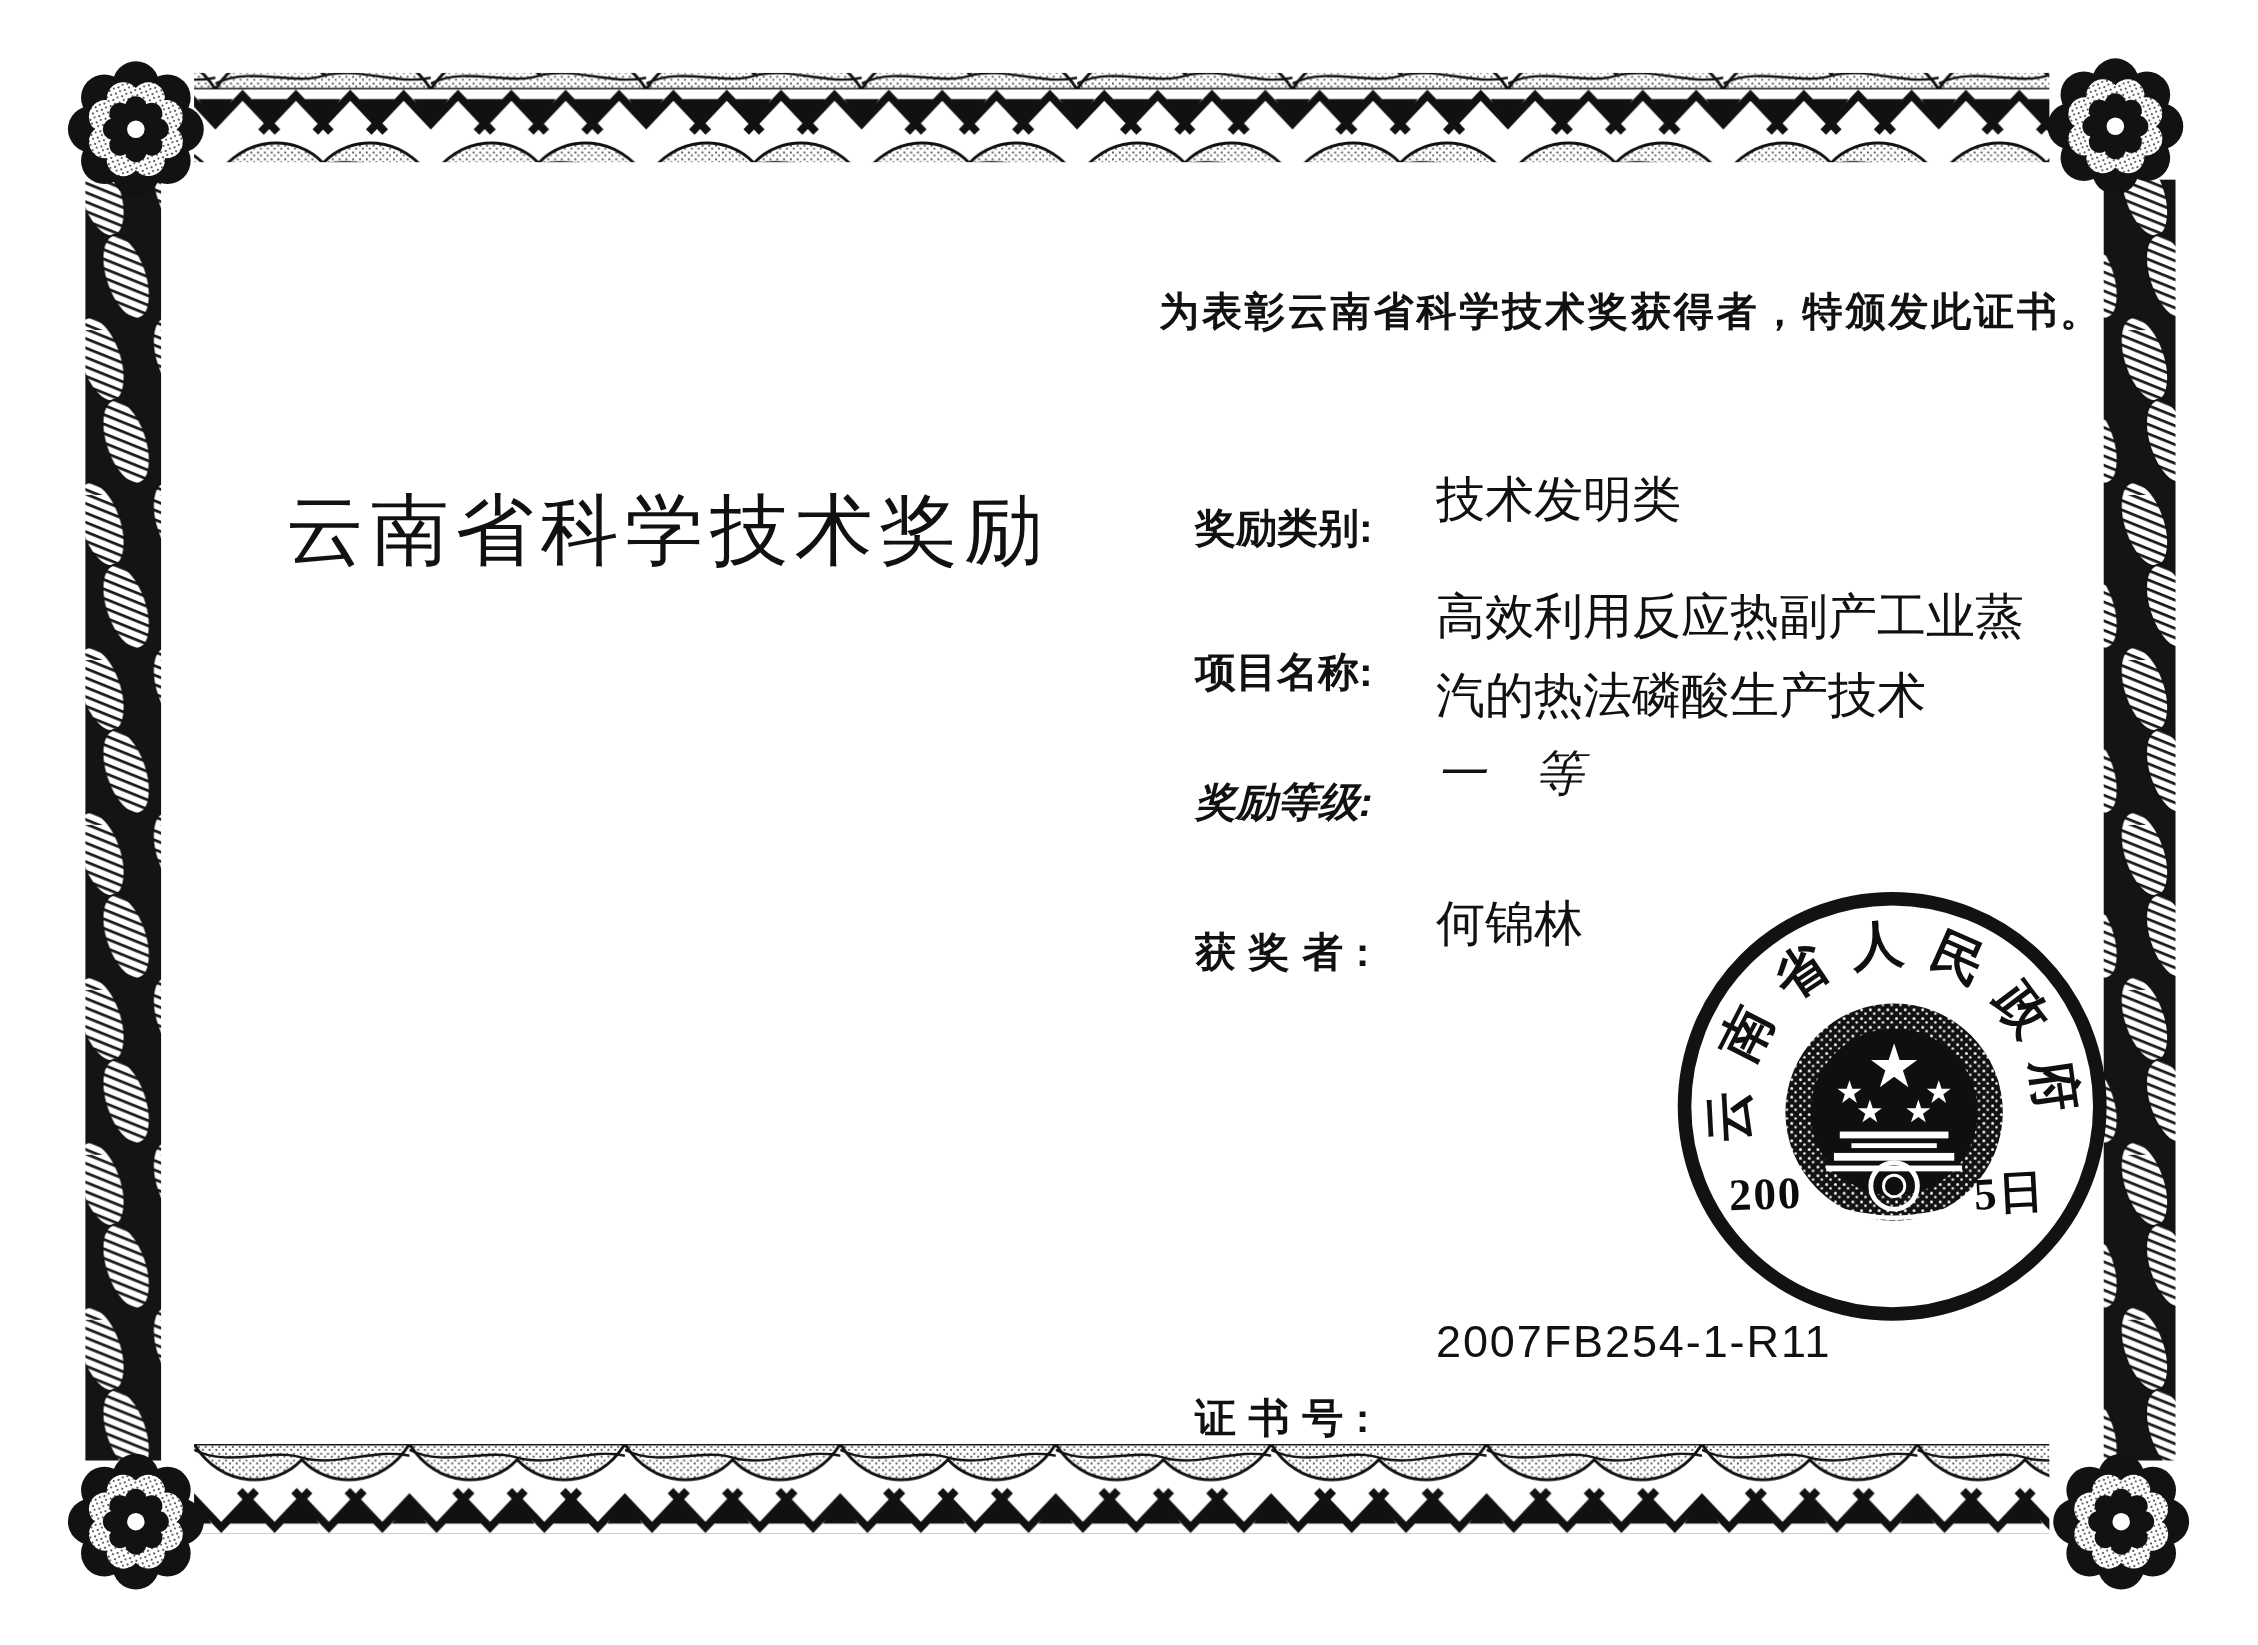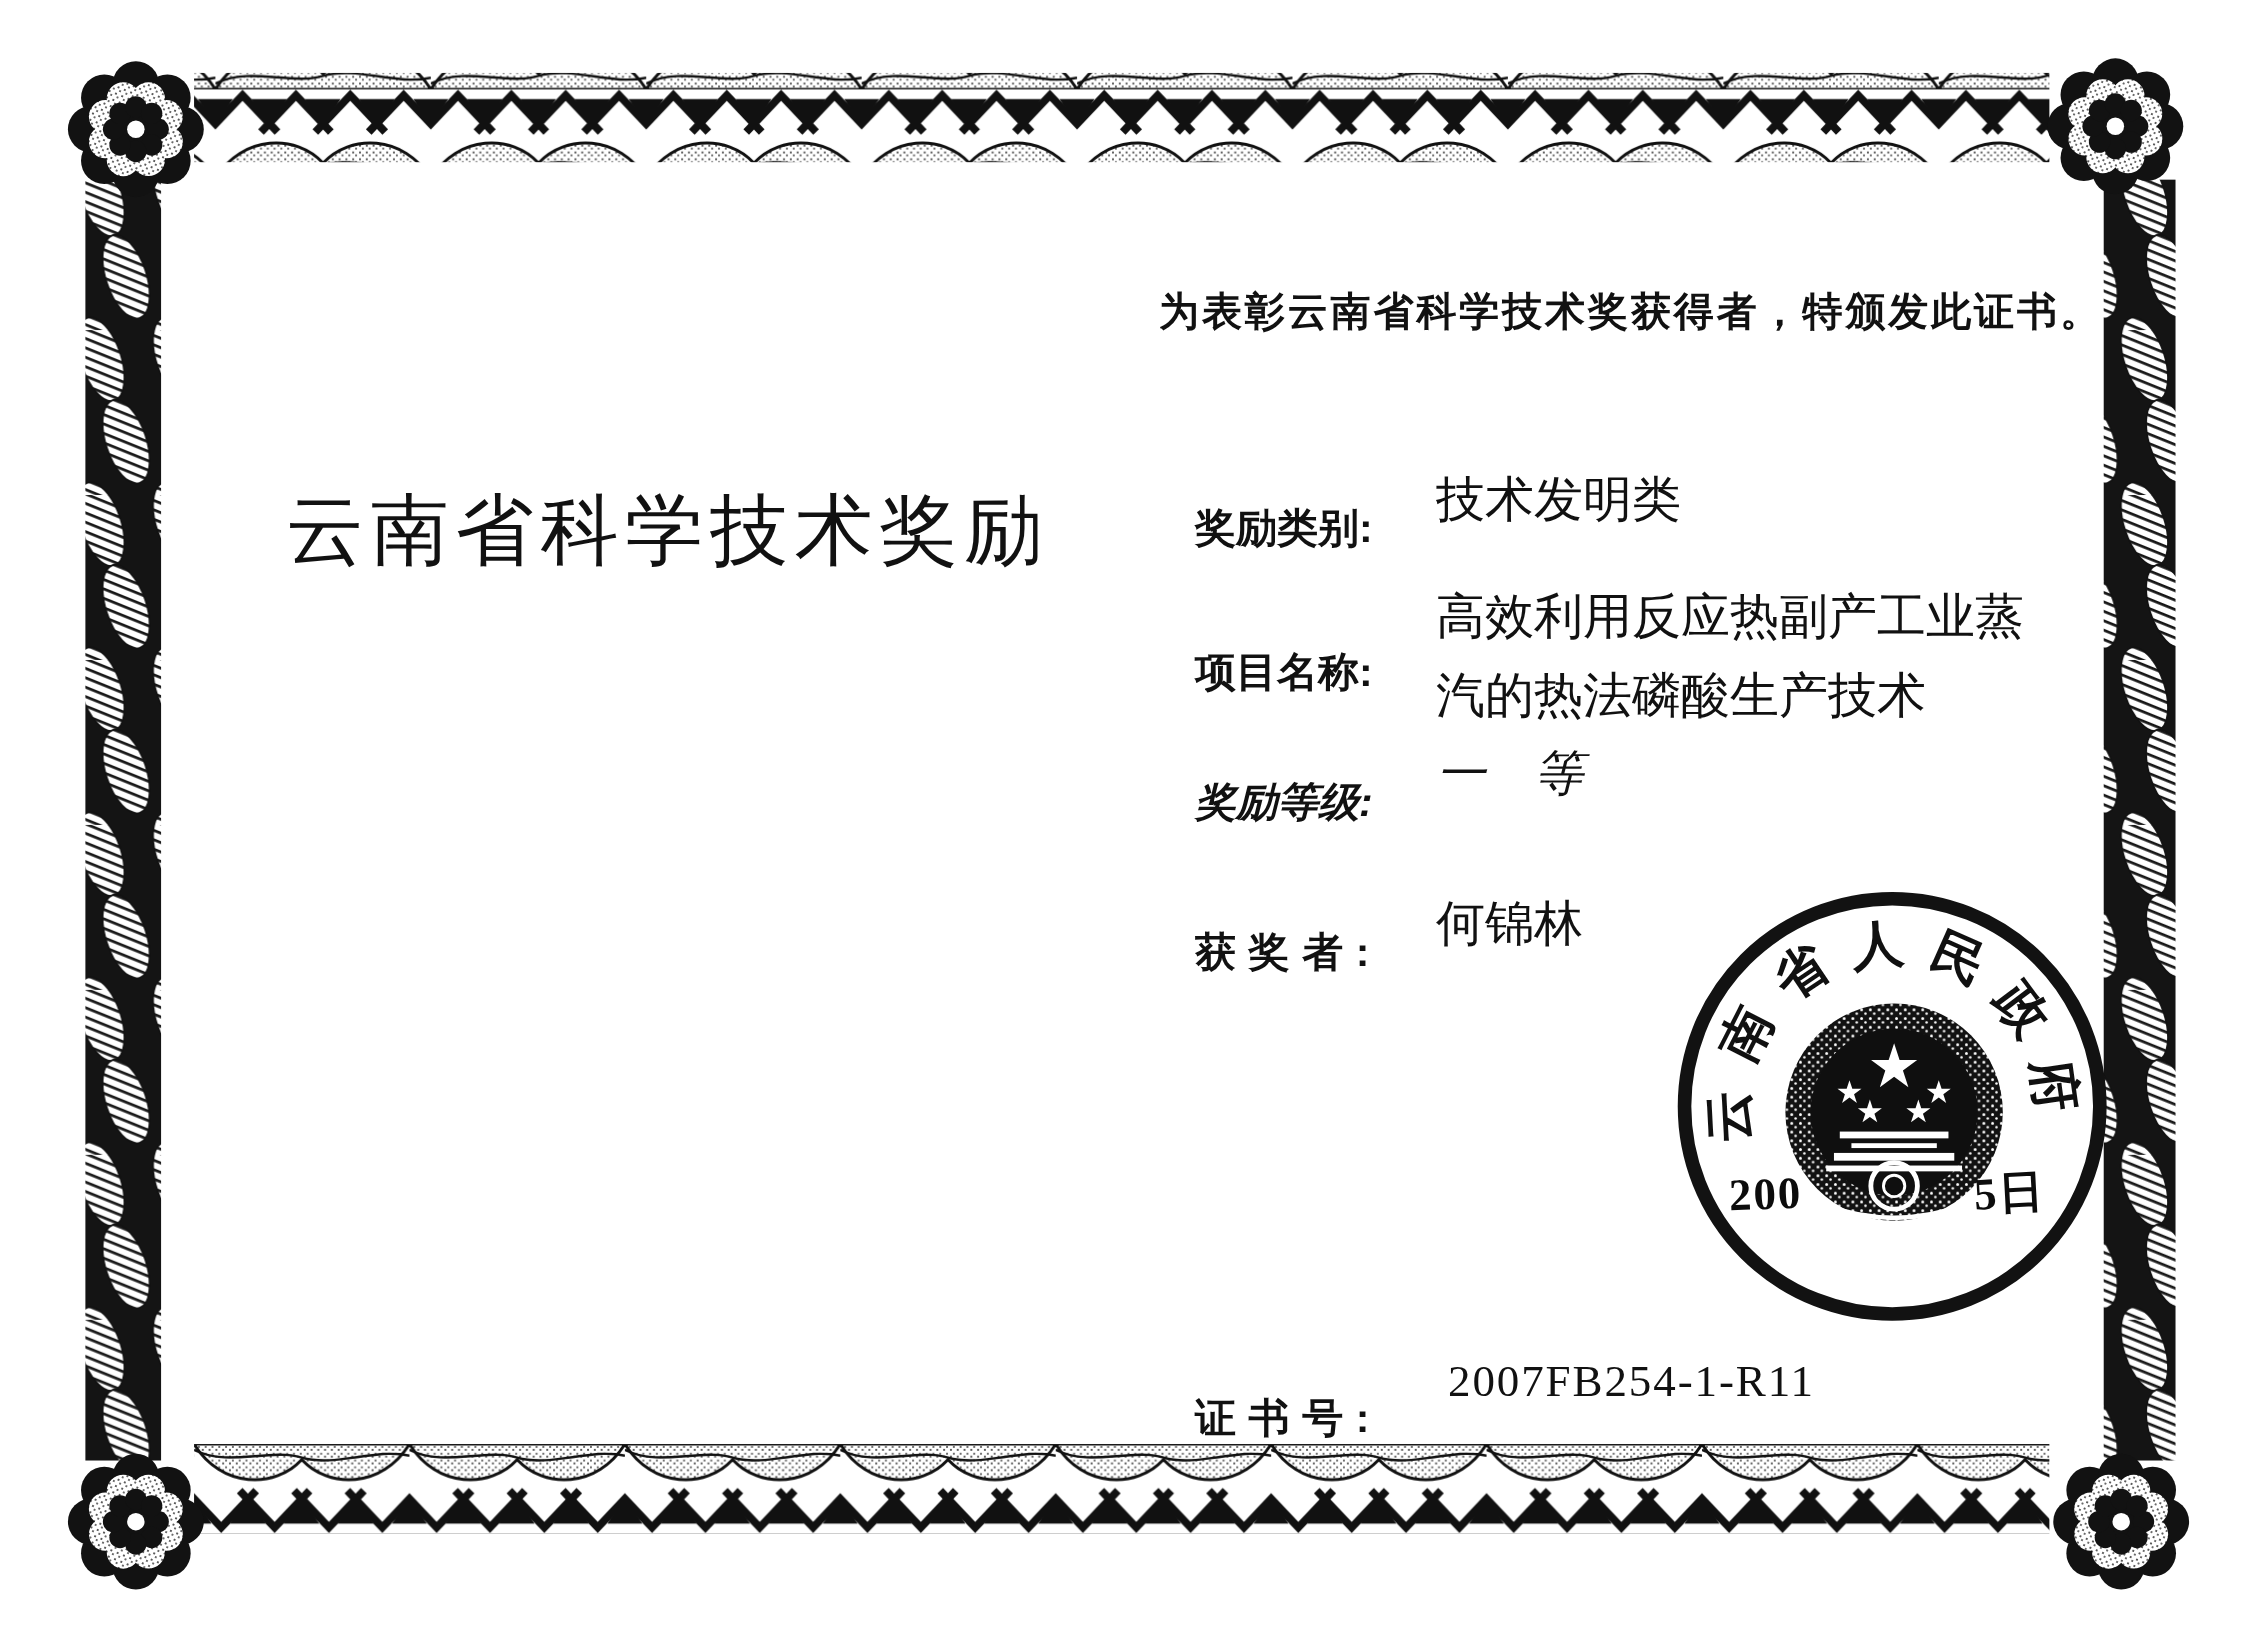--- a/index.html
+++ b/index.html
@@ -23,21 +23,21 @@
   .row-label{position:absolute;left:1195px;font-size:41px;font-weight:bold;white-space:nowrap;margin-top:34px;}
   .row-value{position:absolute;left:1436px;font-size:49px;white-space:nowrap;}
   .r1{top:467px;}
   .r2-label{top:611px;}
   .r2-value{top:577px;white-space:normal;width:621px;line-height:1.62;}
   .r3{top:741px;font-style:italic;}
   .r4{top:891px;}
   .r5{top:1357px;}
   .ls-wide{letter-spacing:12.6px;}
   .certno{
-    font-family:Liberation Serif, serif;font-size:45px;letter-spacing:1.9px;top:1355px;margin-left:12px;
+    font-family:Liberation Sans, sans-serif;font-size:45px;letter-spacing:1.9px;top:1316px;
   }
   .seal-char{
     position:absolute;left:1892px;top:1108px;font-size:52px;font-weight:bold;
     white-space:nowrap;color:#101010;
   }
   .seal-date{
     position:absolute;font-size:45px;font-weight:bold;color:#0c0c0c;
     font-family:"Liberation Serif","DejaVu Serif",serif;letter-spacing:1.9px;
   }
   .date-l{left:1729px;top:1168px;transform:rotate(-2deg);}

